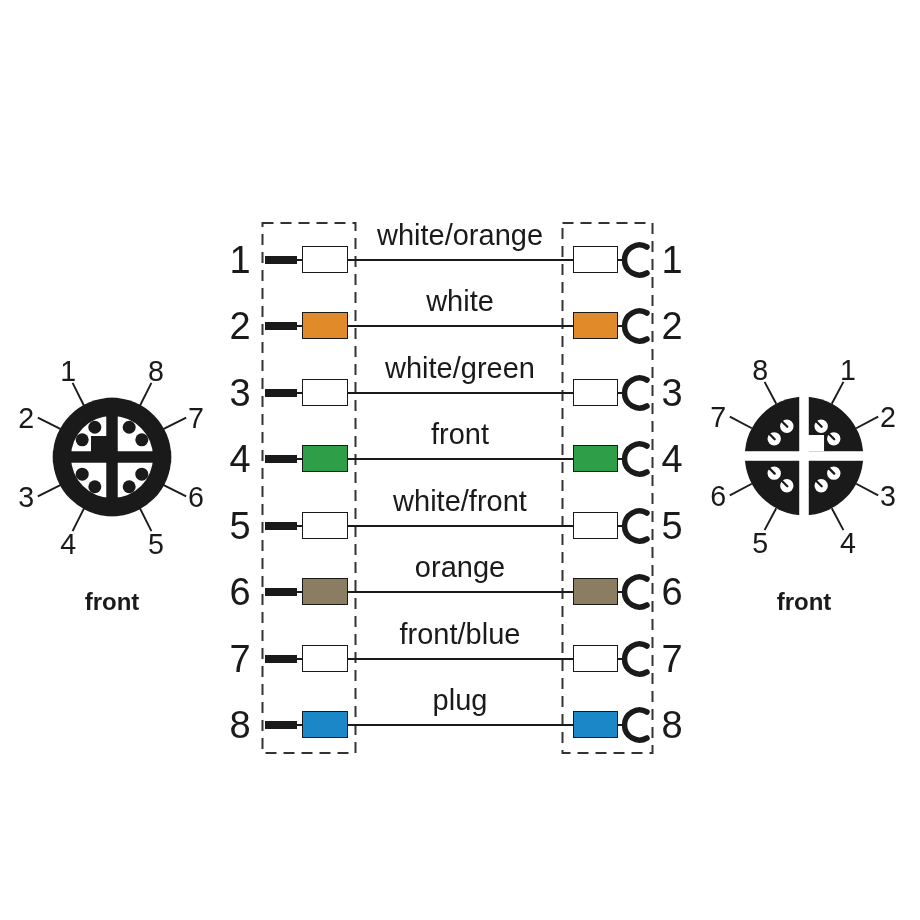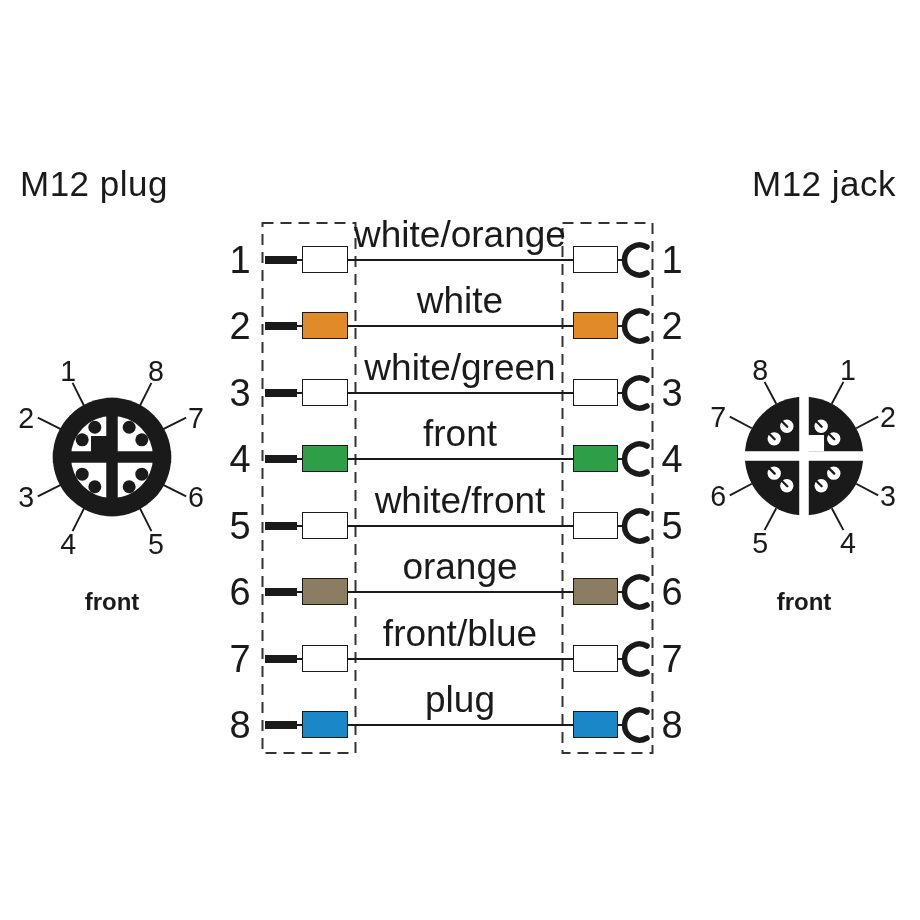--- a/index.html
+++ b/index.html
@@ -21,31 +21,29 @@
   .wire-row{position:absolute;left:0;width:920px;height:0;}
   .pin-num{position:absolute;top:0;transform:translateY(-50%);font-size:38px;text-align:center;line-height:1;}
   .pin-num.left{left:222px;width:36px;}
   .pin-num.right{left:651px;width:42px;}
   .stub{position:absolute;left:265px;top:-4px;width:32px;height:8px;background:#1a1a1a;}
   .prelink{position:absolute;left:294px;top:-1px;width:10px;height:2px;background:#1a1a1a;}
   .cbox{position:absolute;top:-14px;height:27px;border:1.6px solid #1a1a1a;box-sizing:border-box;background:#fff;}
   .cbox.left{left:302px;width:46px;}
   .cbox.right{left:573px;width:45px;}
   .wire{position:absolute;left:347px;top:-1px;width:227px;height:2px;background:#1a1a1a;}
-  .color-label{position:absolute;left:320px;top:-42px;width:280px;height:34px;line-height:34px;text-align:center;font-size:37px;}
+  .color-label{position:absolute;left:320px;top:-42px;width:280px;height:34px;line-height:34px;text-align:center;font-size:29px;}
   .postlink{position:absolute;left:617px;top:-1px;width:9px;height:2px;background:#1a1a1a;}
   .arc{position:absolute;left:621px;top:-23px;width:30px;height:46px;}
 </style>
 </head>
 <body>
 
 <div class="stage">
 
-  <div class="title left">M12 plug</div>
-  <div class="title right">M12 jack</div>
 
   <svg class="connector plug" viewBox="0 0 220 220">
     <g stroke="#1a1a1a" stroke-width="2">
       <line x1="92" y1="78.8" x2="68.7" y2="32.3"></line>
       <line x1="78.8" y1="92" x2="32.3" y2="68.7"></line>
       <line x1="78.8" y1="128" x2="32.3" y2="151.3"></line>
       <line x1="92" y1="141.2" x2="68.7" y2="187.7"></line>
       <line x1="128" y1="141.2" x2="151.3" y2="187.7"></line>
       <line x1="141.2" y1="128" x2="187.7" y2="151.3"></line>
       <line x1="141.2" y1="92" x2="187.7" y2="68.7"></line>

